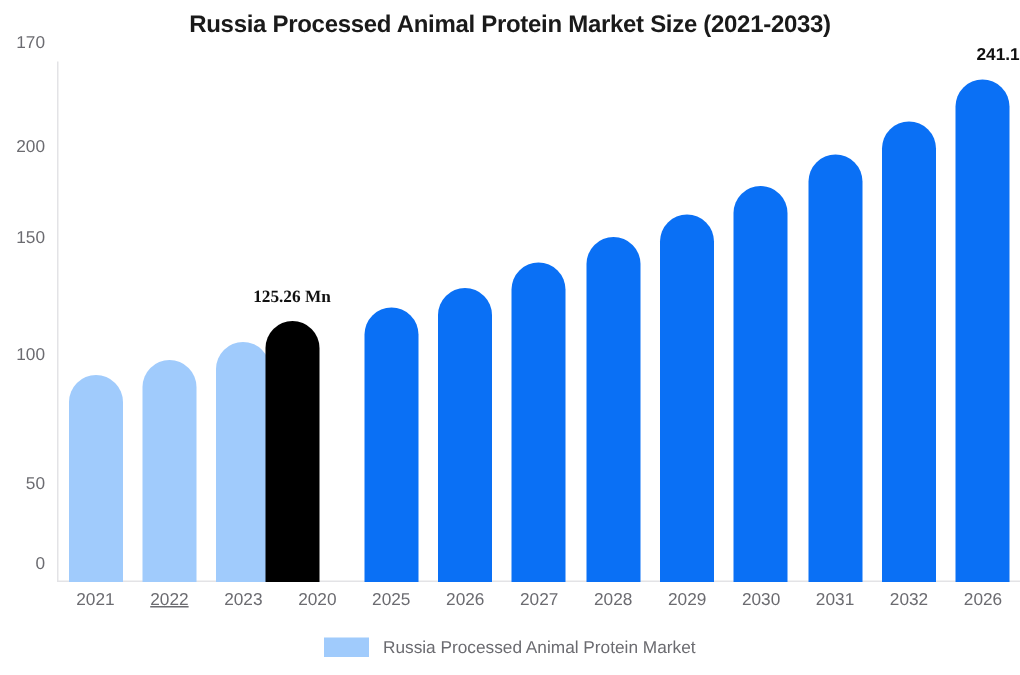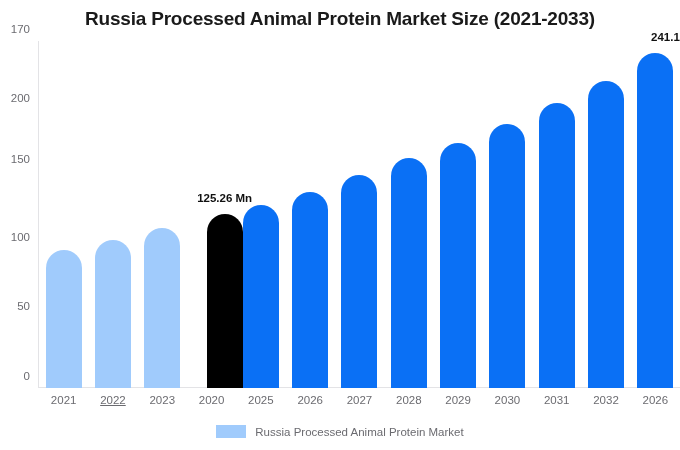--- a/index.html
+++ b/index.html
@@ -16,21 +16,21 @@
     overflow: hidden;
   }
 
   
   #chart-title {
     position: absolute;
     top: 8px;
     left: 0;
     width: 680px;
     text-align: center;
-    font-size: 19px;
+    font-size: 16px;
     font-weight: bold;
     color: #1a1a1a;
     letter-spacing: -0.2px;
     white-space: nowrap;
   }
 
   
   #plot-area {
     position: absolute;
     left: 38px;
@@ -154,37 +154,37 @@
 
 <div id="page">
 
   <div id="chart-title">Russia Processed Animal Protein Market Size (2021-2033)</div>
 
   <div id="plot-area">
     <div id="y-axis-line"></div>
     <div id="x-axis-line"></div>
     <div id="y-ticks">
         <div class="y-tick" style="bottom: 0px;">0</div>
-        <div class="y-tick" style="bottom: 70px; margin-left: 20px;">50</div>
+        <div class="y-tick" style="bottom: 53px; margin-left: 20px;">50</div>
         <div class="y-tick" style="bottom: 138.8px;">100</div>
         <div class="y-tick" style="bottom: 217px; margin-left: 42px;">150</div>
         <div class="y-tick" style="bottom: 277.6px;">200</div>
         <div class="y-tick" style="bottom: 347px;">170</div>
       </div>
     <div id="bars">
         <div class="bar-slot" style="left: 0px; width: 49.3077px;">
           <div class="bar hist" title="2021: 99.4" style="height: 137.967px;"></div>
         </div>
         <div class="bar-slot" style="left: 49.3077px; width: 49.3077px;">
           <div class="bar hist" title="2022: 106.5" style="height: 147.822px;"></div>
         </div>
         <div class="bar-slot" style="left: 98.6154px; width: 49.3077px;">
           <div class="bar hist" title="2023: 115" style="height: 159.62px;"></div>
         </div>
-        <div class="bar-slot" style="left: 161px; width: 49.3077px;">
+        <div class="bar-slot" style="left: 131px; width: 49.3077px; font-family: Liberation Serif, serif;">
           <div class="bar base" title="2024: 125.26" style="height: 173.861px;"></div>
           <div class="bar-label" style="bottom: 183.861px;">125.26 Mn</div>
         </div>
         <div class="bar-slot" style="left: 197.231px; width: 49.3077px;">
           <div class="bar fcast" title="2025: 131.5" style="height: 182.522px;"></div>
         </div>
         <div class="bar-slot" style="left: 246.538px; width: 49.3077px;">
           <div class="bar fcast" title="2026: 141.5" style="height: 196.402px;"></div>
         </div>
         <div class="bar-slot" style="left: 295.846px; width: 49.3077px;">

